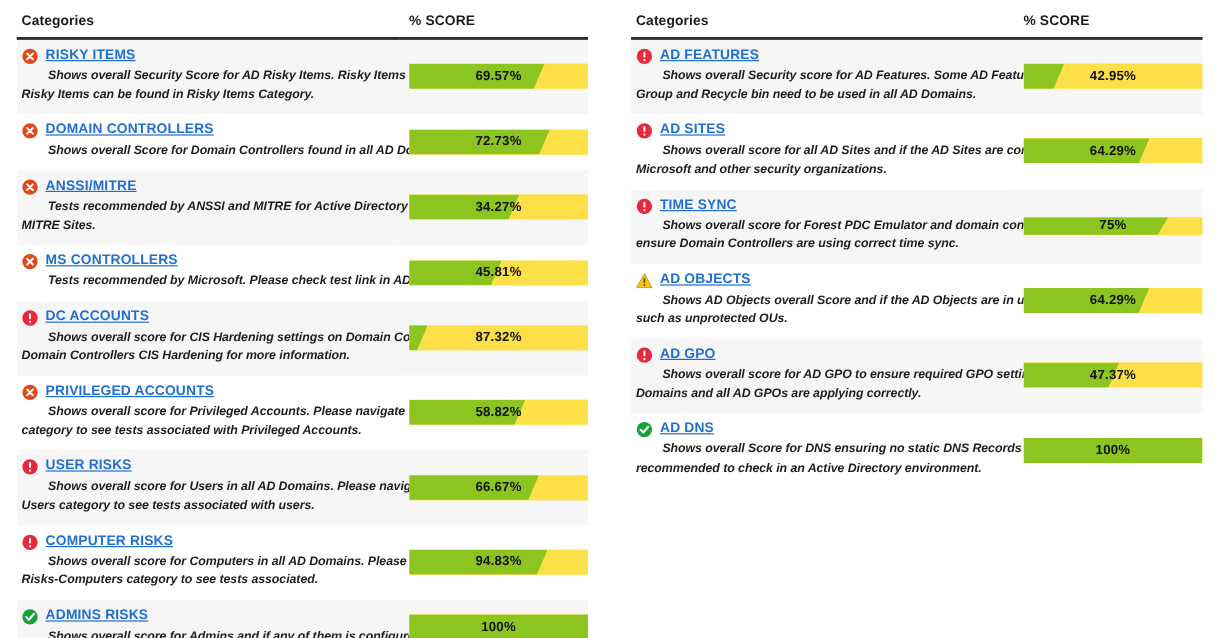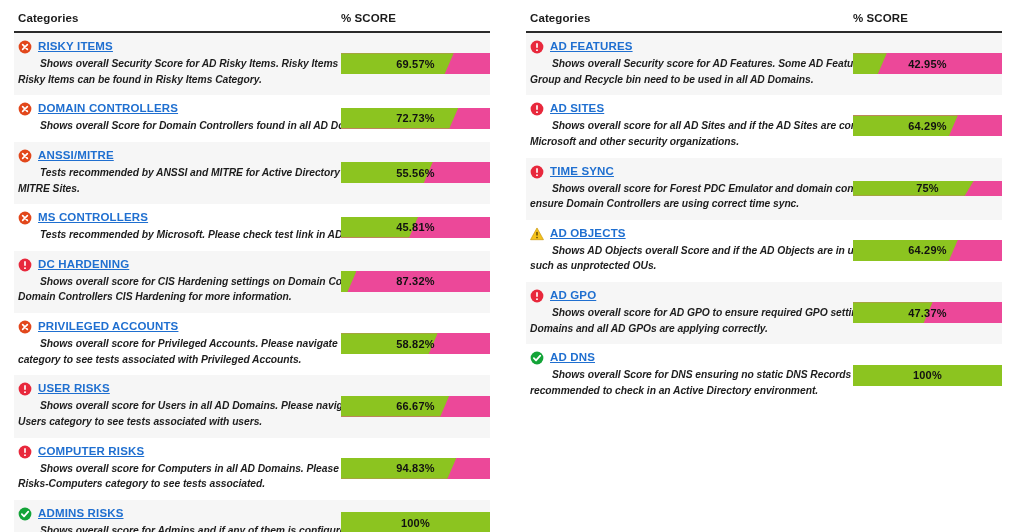--- a/index.html
+++ b/index.html
@@ -76,21 +76,21 @@
   }
 
   
   .ic{width:14px;height:14px;flex:0 0 14px;display:block;}
 
   
   .bar{
     position:relative;
     width:100%;
     height:21px;
-    background:#ec4899;
+    background:#fde047;
     overflow:hidden;
   }
   .bar.thin{height:15px;}
   .bar-fill{
     position:absolute;
     left:0;top:0;bottom:0;
     background:#8cc420;
   }
   .bar-label{
     position:absolute;
@@ -166,21 +166,21 @@
                     <path d="M5.3 5.3 L10.7 10.7 M10.7 5.3 L5.3 10.7" stroke="#fff" stroke-width="1.9" stroke-linecap="round"></path>
                   </svg>
                 </span>
                 <a class="cat-title">ANSSI/MITRE</a>
               </div>
               <div class="cat-desc">Tests recommended by ANSSI and MITRE for Active Directory can be found on ANSSI and MITRE Sites.</div>
             </td>
             <td class="score">
               <div class="bar">
                 <div class="bar-fill" style="width: calc(55.56% + 9px); clip-path: polygon(0px 0px, 100% 0px, calc(100% - 9px) 100%, 0px 100%);"></div>
-                <div class="bar-label">55.56%</div>
+                <div class="bar-label">34.27%</div>
               </div>
             </td>
           </tr>
           <tr class="row-even">
             <td class="cat">
               <div class="cat-head">
                 <span style="display: block; flex: 0 0 14px;">
                   <svg xmlns="http://www.w3.org/2000/svg" viewBox="0 0 16 16" class="ic">
                     <circle cx="8" cy="8" r="7.3" fill="#e2471b"></circle>
                     <path d="M5.3 5.3 L10.7 10.7 M10.7 5.3 L5.3 10.7" stroke="#fff" stroke-width="1.9" stroke-linecap="round"></path>
@@ -200,21 +200,21 @@
           <tr class="row-odd">
             <td class="cat">
               <div class="cat-head">
                 <span style="display: block; flex: 0 0 14px;">
                   <svg xmlns="http://www.w3.org/2000/svg" viewBox="0 0 16 16" class="ic">
                     <circle cx="8" cy="8" r="7.3" fill="#e8283c"></circle>
                     <rect x="7.05" y="3.5" width="1.9" height="5.6" rx="0.95" fill="#fff"></rect>
                     <circle cx="8" cy="11.6" r="1.1" fill="#fff"></circle>
                   </svg>
                 </span>
-                <a class="cat-title">DC HARDENING</a>
+                <a class="cat-title">DC ACCOUNTS</a>
               </div>
               <div class="cat-desc">Shows overall score for CIS Hardening settings on Domain Controllers. Please check Domain Controllers CIS Hardening for more information.</div>
             </td>
             <td class="score">
               <div class="bar">
                 <div class="bar-fill" style="width: calc(4.41% + 9px); clip-path: polygon(0px 0px, 100% 0px, calc(100% - 9px) 100%, 0px 100%);"></div>
                 <div class="bar-label">87.32%</div>
               </div>
             </td>
           </tr>

